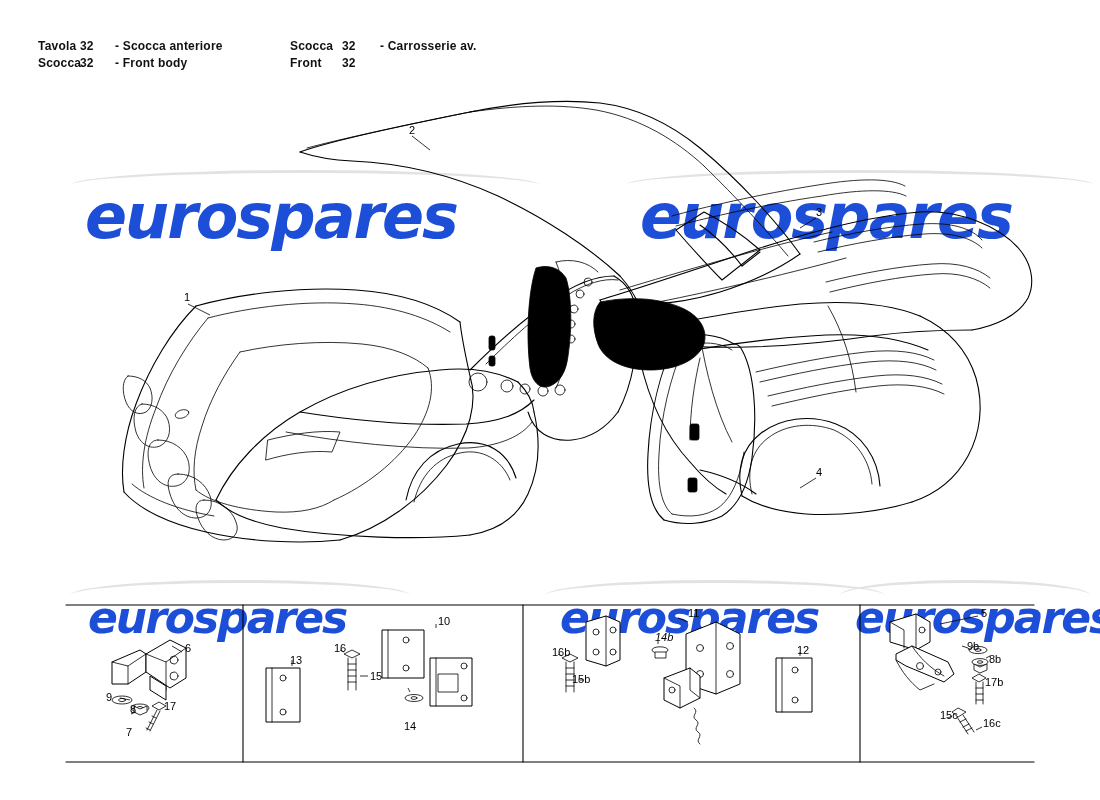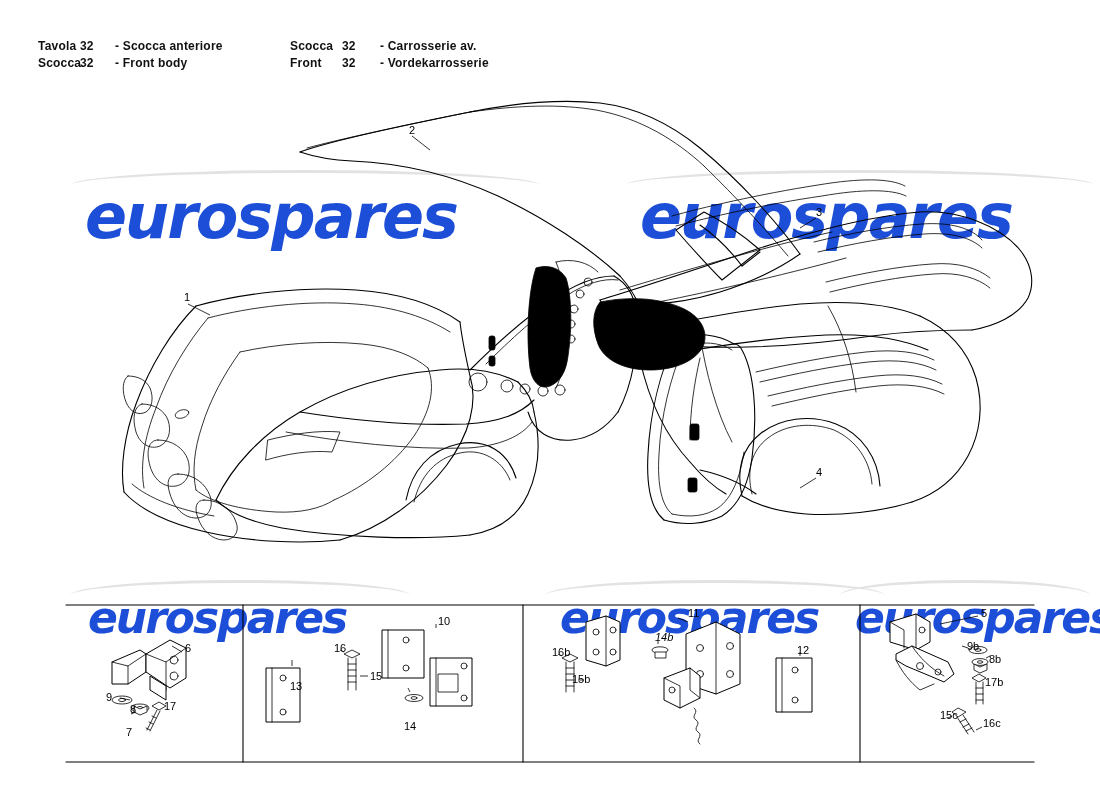--- a/index.html
+++ b/index.html
@@ -111,21 +111,20 @@
       <span class="col-d">Scocca</span>
       <span class="col-e">32</span>
       <span class="col-f">- Carrosserie av.</span>
     </div>
     <div class="header-row">
       <span class="col-a">Scocca</span>
       <span class="col-b">32</span>
       <span class="col-c">- Front body</span>
       <span class="col-d">Front</span>
       <span class="col-e">32</span>
-      <span class="col-f">- Vordekarrosserie</span>
     </div>
   </div>
 
   <svg class="art" viewBox="0 0 1100 800">
 
     <g>
       <path class="ln" d="M300 152 C 330 141 400 126 470 112 C 520 102 560 99 600 103 C 640 108 672 125 700 148 C 740 181 776 221 800 254"></path>
       <path class="ln" d="M300 152 C 315 157 330 160 352 161 C 400 163 452 175 498 196 C 545 218 590 248 620 276"></path>
       <path class="ln-t" d="M307 148 C 340 139 410 124 475 111"></path>
       <path class="ln" d="M800 254 C 780 268 752 282 720 292 C 690 301 660 305 638 303"></path>
@@ -395,21 +394,21 @@
     <span class="num" style="left:816px; top:206px;">3</span>
     <span class="num" style="left:816px; top:466px;">4</span>
     <span class="num" style="left:981px; top:607px;">5</span>
     <span class="num" style="left:185px; top:642px;">6</span>
     <span class="num" style="left:126px; top:726px;">7</span>
     <span class="num" style="left:130px; top:703px;">8</span>
     <span class="num" style="left:106px; top:691px;">9</span>
     <span class="num" style="left:438px; top:615px;">10</span>
     <span class="num" style="left:688px; top:607px;">11</span>
     <span class="num" style="left:797px; top:644px;">12</span>
-    <span class="num" style="left:290px; top:654px;margin-top:26px;">13</span>
+    <span class="num" style="left:290px; top:654px;">13</span>
     <span class="num" style="left:404px; top:680px;margin-top:40px;">14</span>
     <span class="num" style="left:655px; top:631px;font-style:italic;">14b</span>
     <span class="num" style="left:370px; top:670px;">15</span>
     <span class="num" style="left:572px; top:673px;">15b</span>
     <span class="num" style="left:940px; top:709px;">15c</span>
     <span class="num" style="left:334px; top:642px;">16</span>
     <span class="num" style="left:552px; top:646px;">16b</span>
     <span class="num" style="left:983px; top:717px;">16c</span>
     <span class="num" style="left:164px; top:700px;">17</span>
     <span class="num" style="left:985px; top:676px;">17b</span>

